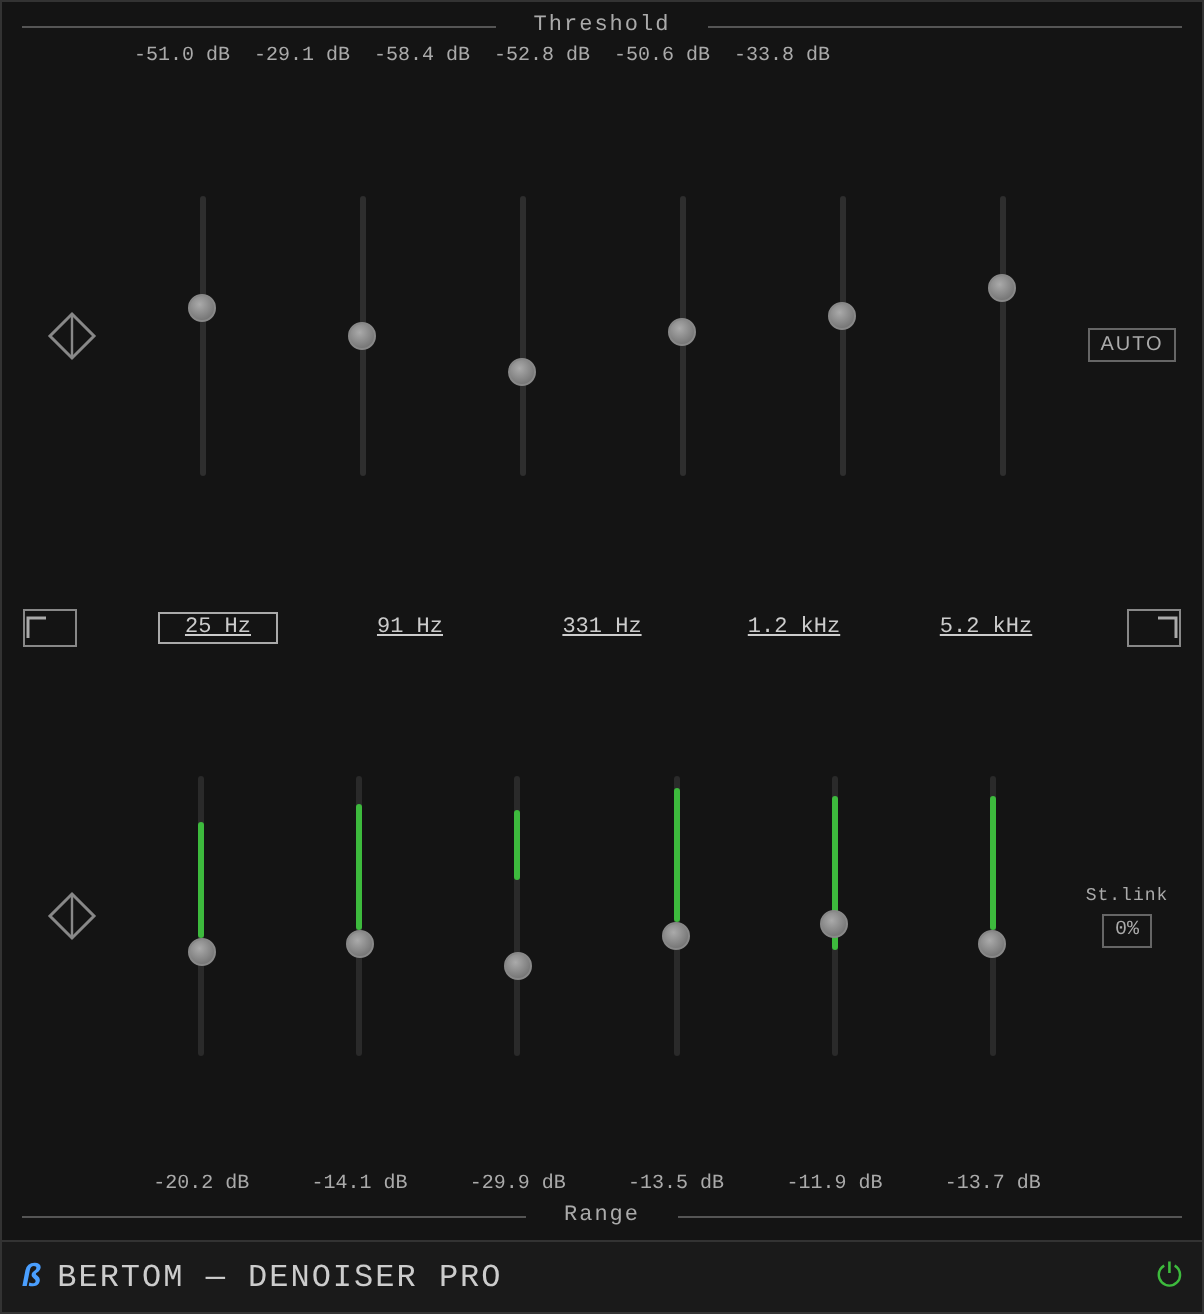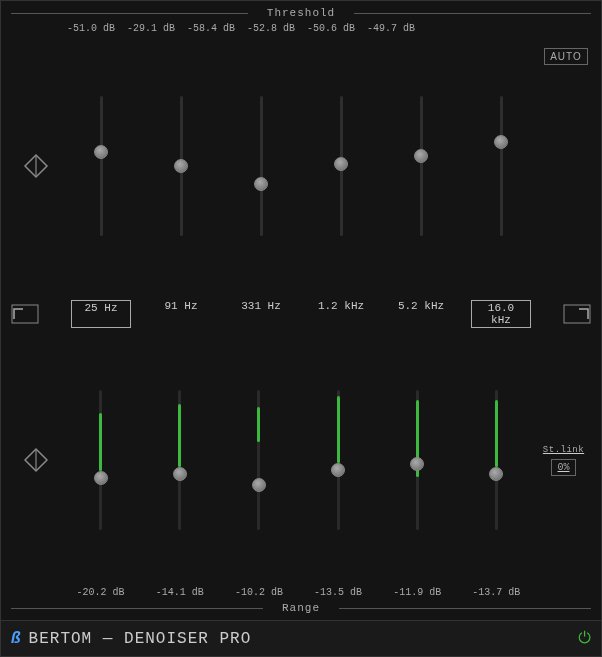--- a/index.html
+++ b/index.html
@@ -202,21 +202,20 @@
     }
 
     
     .stlink-col {
       width: 55px;
       display: flex;
       flex-direction: column;
       align-items: center;
       justify-content: center;
       gap: 4px;
-      text-decoration: underline;
     }
 
     .stlink-label {
       font-size: 9px;
       color: #aaa;
       letter-spacing: 0.5px;
     }
 
     .stlink-value {
       border: 1px solid #666;
@@ -262,22 +261,24 @@
       margin-left: auto;
       color: #3dba3d;
       font-size: 16px;
     }
 
     .left-spacer { width: 50px; }
     .right-spacer { width: 50px; }
 
     .freq-area {
       display: flex;
+      align-items: center;
       flex: 1;
       justify-content: space-around;
+      text-decoration: underline;
     }
   </style>
 </head>
 <body>
 
 <div class="plugin-container">
 
   <div class="main-area">
 
     <div class="threshold-section">
@@ -286,24 +287,24 @@
         <span class="section-label-text">Threshold</span>
         <div class="section-label-line"></div>
       </div>
 
       <div class="db-values-row">
         <span class="db-value">-51.0 dB</span>
         <span class="db-value">-29.1 dB</span>
         <span class="db-value">-58.4 dB</span>
         <span class="db-value">-52.8 dB</span>
         <span class="db-value">-50.6 dB</span>
-        <span class="db-value">-49.7 dB</span>
-      </div>
-
-      <div class="sliders-row" style="min-height: 160px;">
+        <span class="db-value">-33.8 dB</span>
+      </div>
+
+      <div class="sliders-row" style="min-height: 160px; align-items: center;">
         <div class="left-icon-col">
           <div class="diamond-icon">
             <svg viewBox="0 0 28 28">
               <polygon points="14,3 25,14 14,25 3,14" fill="none" stroke="#888" stroke-width="1.5"></polygon>
               <line x1="14" y1="3" x2="14" y2="25" stroke="#888" stroke-width="1.2"></line>
             </svg>
           </div>
         </div>
 
         <div class="sliders-area">
@@ -359,21 +360,20 @@
             <path d="M3 15 L3 5 L12 5" fill="none" stroke="#aaa" stroke-width="1.5"></path>
           </svg>
         </div>
       </div>
       <div class="freq-area">
         <span class="freq-label active">25 Hz</span>
         <span class="freq-label">91 Hz</span>
         <span class="freq-label">331 Hz</span>
         <span class="freq-label">1.2 kHz</span>
         <span class="freq-label">5.2 kHz</span>
-        <span class="freq-label active">16.0 kHz</span>
       </div>
       <div class="right-spacer" style="display:flex; justify-content:flex-end;">
         <div class="freq-filter-icon">
           <svg width="28" height="20" viewBox="0 0 28 20">
             <rect x="1" y="1" width="26" height="18" fill="none" stroke="#888" stroke-width="1"></rect>
             <path d="M25 15 L25 5 L16 5" fill="none" stroke="#aaa" stroke-width="1.5"></path>
           </svg>
         </div>
       </div>
     </div>
@@ -437,21 +437,21 @@
 
         <div class="stlink-col">
           <span class="stlink-label">St.link</span>
           <div class="stlink-value">0%</div>
         </div>
       </div>
 
       <div class="range-db-values-row">
         <span class="db-value">-20.2 dB</span>
         <span class="db-value">-14.1 dB</span>
-        <span class="db-value">-10.2 dB</span>
+        <span class="db-value">-29.9 dB</span>
         <span class="db-value">-13.5 dB</span>
         <span class="db-value">-11.9 dB</span>
         <span class="db-value">-13.7 dB</span>
       </div>
 
       <div class="section-label-row" style="margin-bottom:6px;">
         <div class="section-label-line"></div>
         <span class="section-label-text">Range</span>
         <div class="section-label-line"></div>
       </div>

